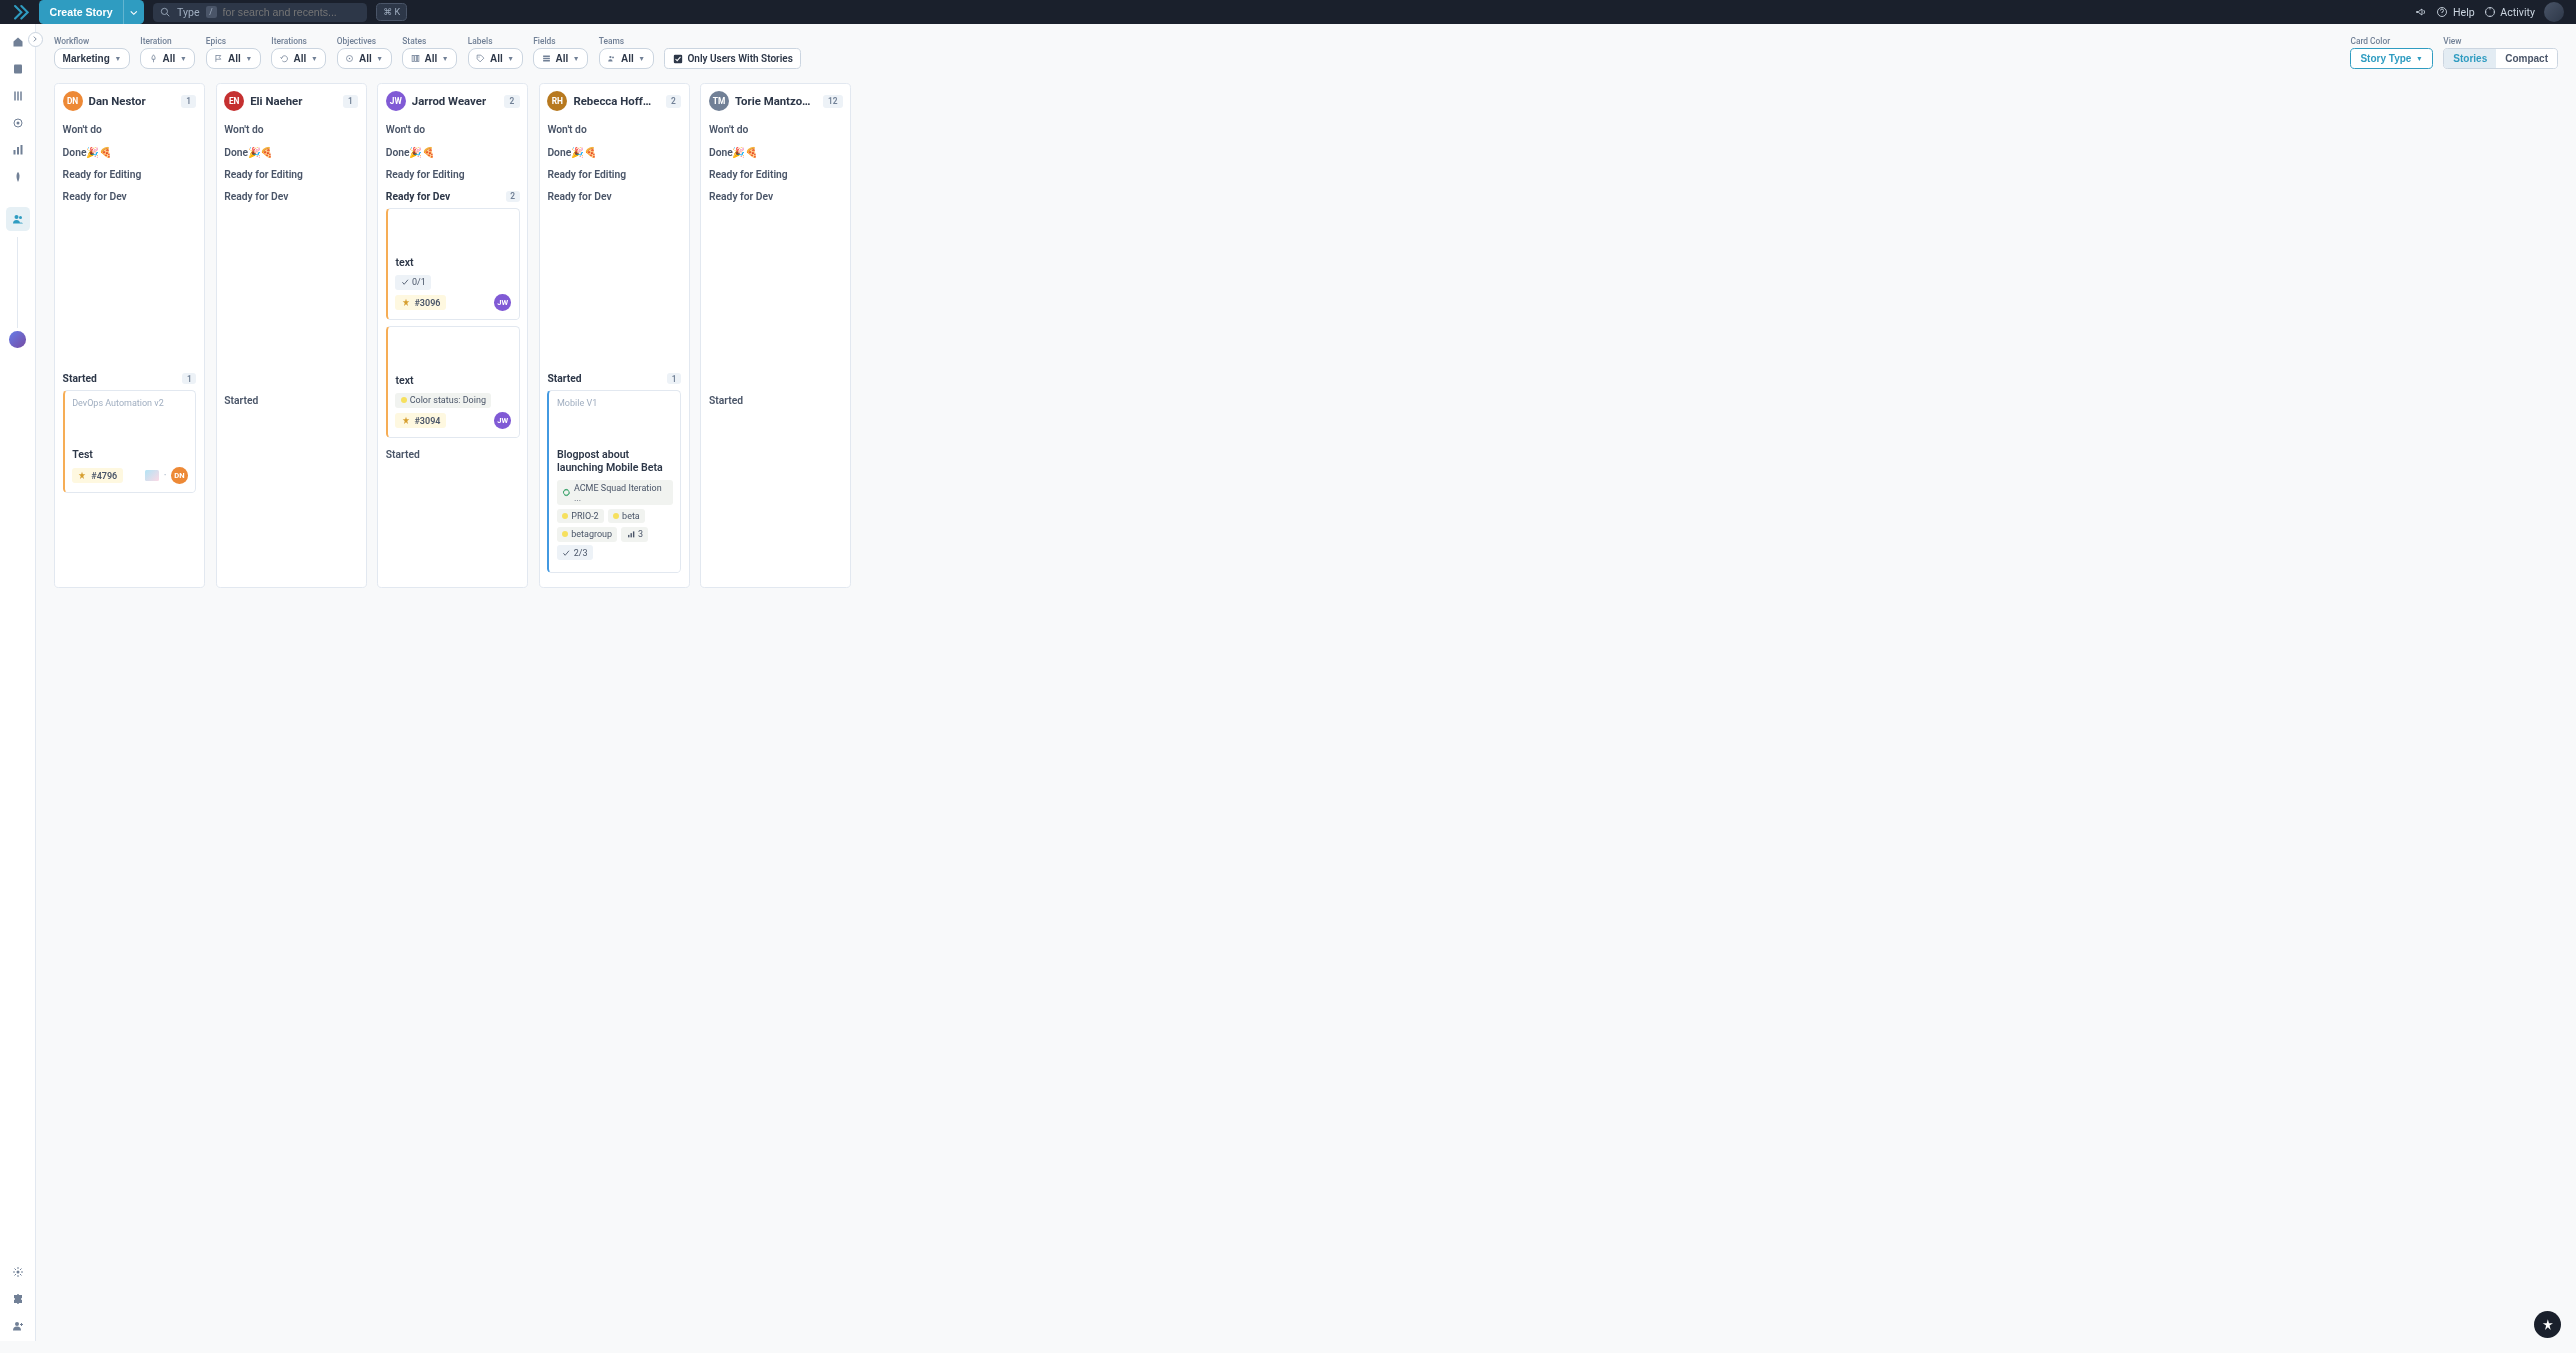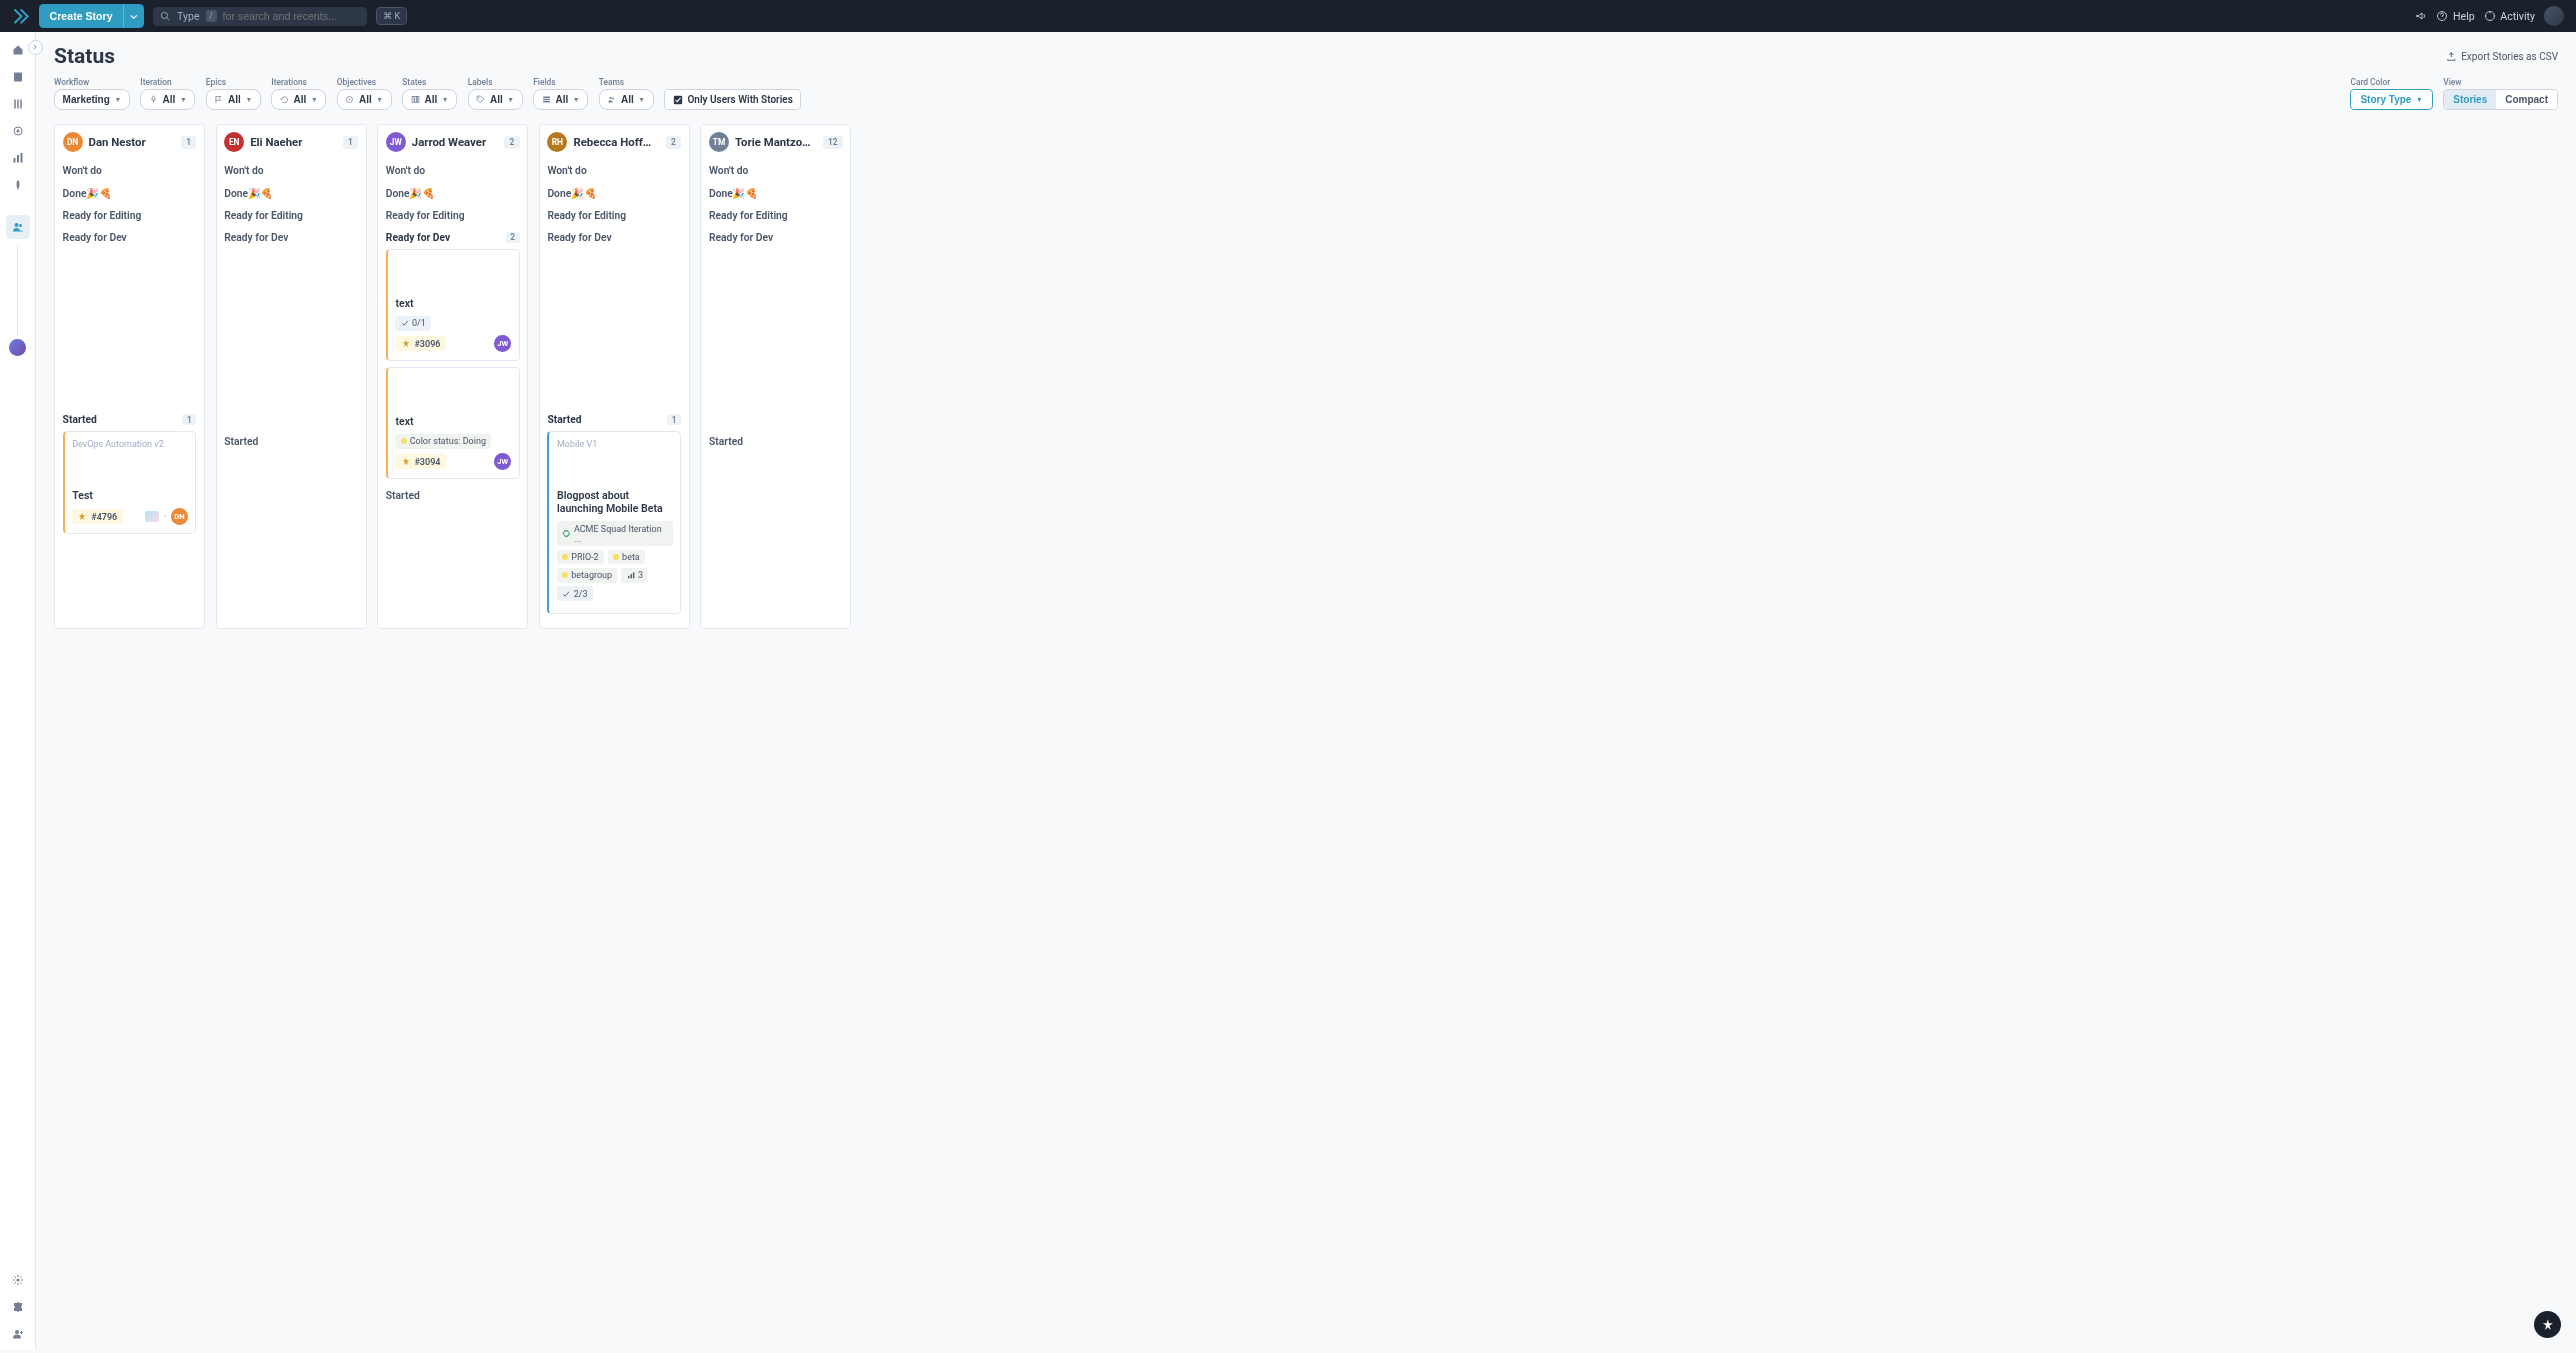--- a/index.html
+++ b/index.html
@@ -1,17 +1,17 @@
 <!DOCTYPE html>
 <html style="font-size:12px"><head>
 <meta charset="utf-8">
 <style>
 * { box-sizing: border-box; margin: 0; padding: 0; }
 body { font-family: -apple-system, BlinkMacSystemFont, "Segoe UI", Roboto, sans-serif; background: #f8f9fa; color: #333; font-size: 10.6px; overflow-x: hidden; }
-.topbar { background: #1a202c; height: 32px; display: flex; align-items: center; padding: 0 12px; gap: 9px; }
+.topbar { background: #1a202c; height: 24px; display: flex; align-items: center; padding: 0 12px; gap: 9px; }
 .logo { width: 18px; height: 18px; display:flex; align-items:center; justify-content:center; }
 .create-btn-group { display:flex; }
 .create-btn { background: #2f9cc1; color: #fff; border: none; padding: 4.6px 10.6px; border-radius: 4.6px 0 0 4.6px; font-size: 10.6px; font-weight: 600; cursor: pointer; }
 .create-dd { background: #2f9cc1; color: #fff; border:none; border-left:0.8px solid rgba(255,255,255,0.25); padding: 4.6px 6px; border-radius: 0 4.6px 4.6px 0; cursor:pointer; }
 .search-wrap { background: #2d3748; border-radius: 4.6px; display:flex; align-items:center; padding: 3px 7.6px; gap:6px; color:#a0aec0; min-width: 198px; }
 .search-wrap input { background:transparent; border:none; color:#a0aec0; font-size:10.6px; outline:none; flex:1; }
 .kbd-badge { background:#2d3748; border:0.8px solid #4a5568; border-radius:4.6px; color:#a0aec0; padding:3px 6px; font-size:9px; }
 .topbar-spacer { flex:1; }
 .top-link { color:#cbd5e0; display:flex; align-items:center; gap:4.6px; cursor:pointer; font-size:10.6px; }
 .avatar { width:20px; height:20px; border-radius:50%; background:linear-gradient(135deg,#667eea,#764ba2); display:flex; align-items:center; justify-content:center; color:#fff; font-size:8.4px; font-weight:600; }
@@ -186,29 +186,20 @@
     <div class="sb-icon">
         <svg width="12" height="12" viewBox="0 0 24 24">
           <circle cx="10" cy="8" r="4" fill="#718096"></circle>
           <path d="M2 21 A8 8 0 0 1 18 21 Z" fill="#718096"></path>
           <path d="M19 6 L19 12 M16 9 L22 9" stroke="#718096" stroke-width="2"></path>
         </svg>
       </div>
   </div>
 
   <div class="content">
-    <div class="page-header">
-      <div class="page-title">Status</div>
-      <div class="export-link">
-        <svg width="10.6" height="10.6" viewBox="0 0 24 24">
-            <path d="M12 3 L12 14 M7 9 L12 4 L17 9 M4 18 L4 21 L20 21 L20 18" stroke="#4a5568" stroke-width="2" fill="none"></path>
-          </svg>
-        <span>Export Stories as CSV</span>
-      </div>
-    </div>
 
     <div class="filters-row">
       <div class="filter-group">
         <span class="filter-label">Workflow</span>
         <button class="filter-btn">
             <span>Marketing</span>
             <span class="caret">▼</span>
           </button>
       </div>
       <div class="filter-group">

